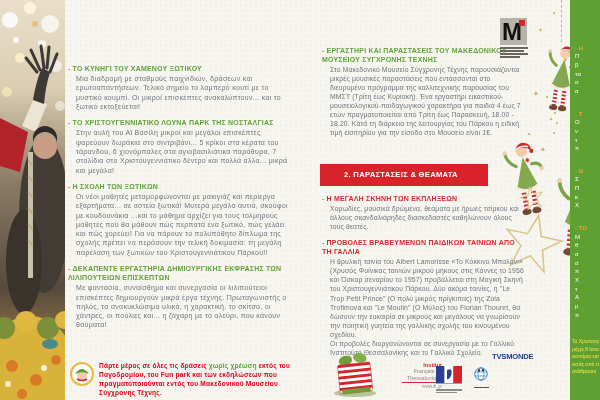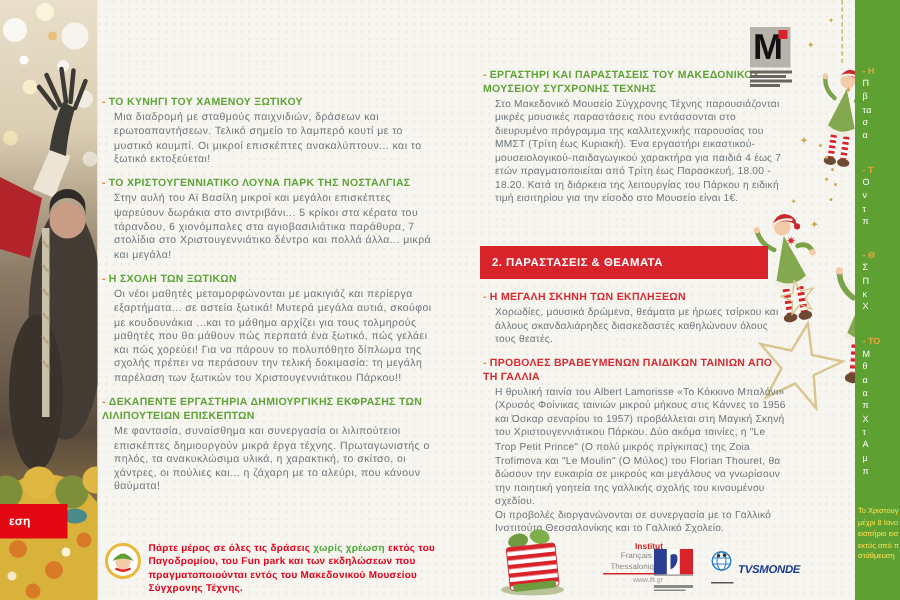--- a/index.html
+++ b/index.html
@@ -7,22 +7,22 @@
         font-family:"Liberation Sans",sans-serif;
         background-image:radial-gradient(circle at 1px 1px, #ebe8df .6px, transparent .8px);
         background-size:5px 5px;}
   
   .photo-strip{position:absolute;left:0;top:0;width:65px;height:400px;z-index:2;}
   .photo-label{position:absolute;left:0;top:336px;width:45px;height:23px;background:#e30613;
         color:#fff;font-weight:bold;font-size:8px;line-height:23px;padding-left:6px;box-sizing:border-box;z-index:3;}
   
   .bar-green{position:absolute;left:66px;top:41px;width:230px;height:17px;background:#5ea032;
         color:#fff;font-weight:bold;font-size:7.4px;line-height:17px;text-align:center;letter-spacing:.3px;z-index:3;}
-  .bar-red{position:absolute;left:320px;top:164px;width:192px;height:22px;background:#d8232a;
-        color:#fff;font-weight:bold;font-size:7.6px;line-height:22px;padding-left:8px;box-sizing:border-box;letter-spacing:.3px;z-index:3;}
+  .bar-red{position:absolute;left:320px;top:164px;width:168px;height:22px;background:#d8232a;
+        color:#fff;font-weight:bold;font-size:7.6px;line-height:22px;padding-left:24px;box-sizing:border-box;letter-spacing:.3px;z-index:3;}
   
   .col-mid{position:absolute;left:68px;top:64px;width:220px;z-index:3;}
   .col-right-top{position:absolute;left:322px;top:46px;width:202px;z-index:3;}
   .col-right-bot{position:absolute;left:322px;top:194px;width:204px;z-index:3;}
   .item{margin-bottom:7px;}
   .ititle{font-weight:bold;font-size:7px;letter-spacing:.2px;line-height:1.3;}
   .ititle.green{color:#5fa339;}
   .ititle.red{color:#d62a31;}
   .dash{color:#e87b2a;margin-right:2px;}
   .ibody{color:#6d757c;font-size:7px;line-height:1.33;letter-spacing:.3px;padding-left:8px;margin-top:1px;}
@@ -48,22 +48,22 @@
   .institut{position:absolute;left:394px;top:362px;width:48px;text-align:right;z-index:3;line-height:1.15;}
   .inst-l1{color:#d8232a;font-weight:bold;font-size:5.6px;}
   .inst-l2,.inst-l3{color:#8a8a8a;font-size:5.4px;}
   .inst-rule{height:1px;background:#d8232a;margin:1px 0 1px 8px;}
   .inst-url{color:#9a9a9a;font-size:4.6px;}
   .flag-logo{position:absolute;left:436px;top:366px;z-index:3;}
   .flag-bars{margin-top:1px;}
   .flag-bars div{height:1.5px;background:#8a8a8a;margin-bottom:1.2px;}
   .globe-logo{position:absolute;left:474px;top:367px;width:15px;z-index:3;}
   .globe-bar{height:1.6px;background:#555;margin-top:1.5px;}
-  .tv5{position:absolute;left:492px;top:375px;font-weight:bold;font-size:7.6px;color:#1c3d8f;
-       letter-spacing:-.2px;z-index:3;font-style:italic;}
+  .tv5{position:absolute;left:492px;top:352px;font-weight:bold;font-size:7.6px;color:#1c3d8f;
+       letter-spacing:-.2px;z-index:3;}
   
   .deco{position:absolute;left:0;top:0;width:600px;height:400px;pointer-events:none;z-index:2;}
   .string{position:absolute;border-left:1px dashed #cdb87f;width:0;}
   .s1{left:561px;top:0;height:42px;}
   .s2{left:585px;top:0;height:166px;}
   .gstar{position:absolute;color:#c9a84c;}
   .rspark{position:absolute;color:#d8232a;}
   .dot{position:absolute;width:2px;height:2px;border-radius:50%;background:#c9a84c;}
   .bigstar{position:absolute;left:503px;top:213px;transform:rotate(12deg);}
   .smallstar{position:absolute;left:520px;top:186px;transform:rotate(-14deg);}
@@ -152,21 +152,20 @@
     <circle cx="48" cy="328" r="11" fill="#7e8f3a"></circle>
       <circle cx="64" cy="320" r="9" fill="#e0b743"></circle>
     <circle cx="12" cy="366" r="6" fill="#d97a26"></circle>
       <circle cx="36" cy="380" r="6" fill="#d97a26"></circle>
     <circle cx="56" cy="360" r="5" fill="#d97a26"></circle>
       <circle cx="22" cy="394" r="5" fill="#d97a26"></circle>
     <ellipse cx="50" cy="344" rx="8" ry="5" fill="#4a8a8a"></ellipse>
     <circle cx="44" cy="368" r="3" fill="#fff" opacity=".8"></circle>
       <circle cx="8" cy="384" r="3" fill="#fff" opacity=".7"></circle>
   </svg>
-  <div class="photo-label">εση</div>
 
 
   <div class="col-mid">
     <div class="item">
       <div class="ititle green"><span class="dash">-</span><span>ΤΟ ΚΥΝΗΓΙ ΤΟΥ ΧΑΜΕΝΟΥ ΞΩΤΙΚΟΥ</span></div>
       <div class="ibody">Μια διαδρομή με σταθμούς παιχνιδιών, δράσεων και ερωτοαπαντήσεων. Τελικό σημείο το λαμπερό κουτί με το μυστικό κουμπί. Οι μικροί επισκέπτες ανακαλύπτουν... και το ξωτικό εκτοξεύεται!</div>
     </div>
     <div class="item">
       <div class="ititle green"><span class="dash">-</span><span>ΤΟ ΧΡΙΣΤΟΥΓΕΝΝΙΑΤΙΚΟ ΛΟΥΝΑ ΠΑΡΚ ΤΗΣ ΝΟΣΤΑΛΓΙΑΣ</span></div>
       <div class="ibody">Στην αυλή του Αϊ Βασίλη μικροί και μεγάλοι επισκέπτες ψαρεύουν δωράκια στο σιντριβάνι... 5 κρίκοι στα κέρατα του τάρανδου, 6 χιονόμπαλες στα αγιοβασιλιάτικα παράθυρα, 7 στολίδια στο Χριστουγεννιάτικο δέντρο και πολλά άλλα... μικρά και μεγάλα!</div>

